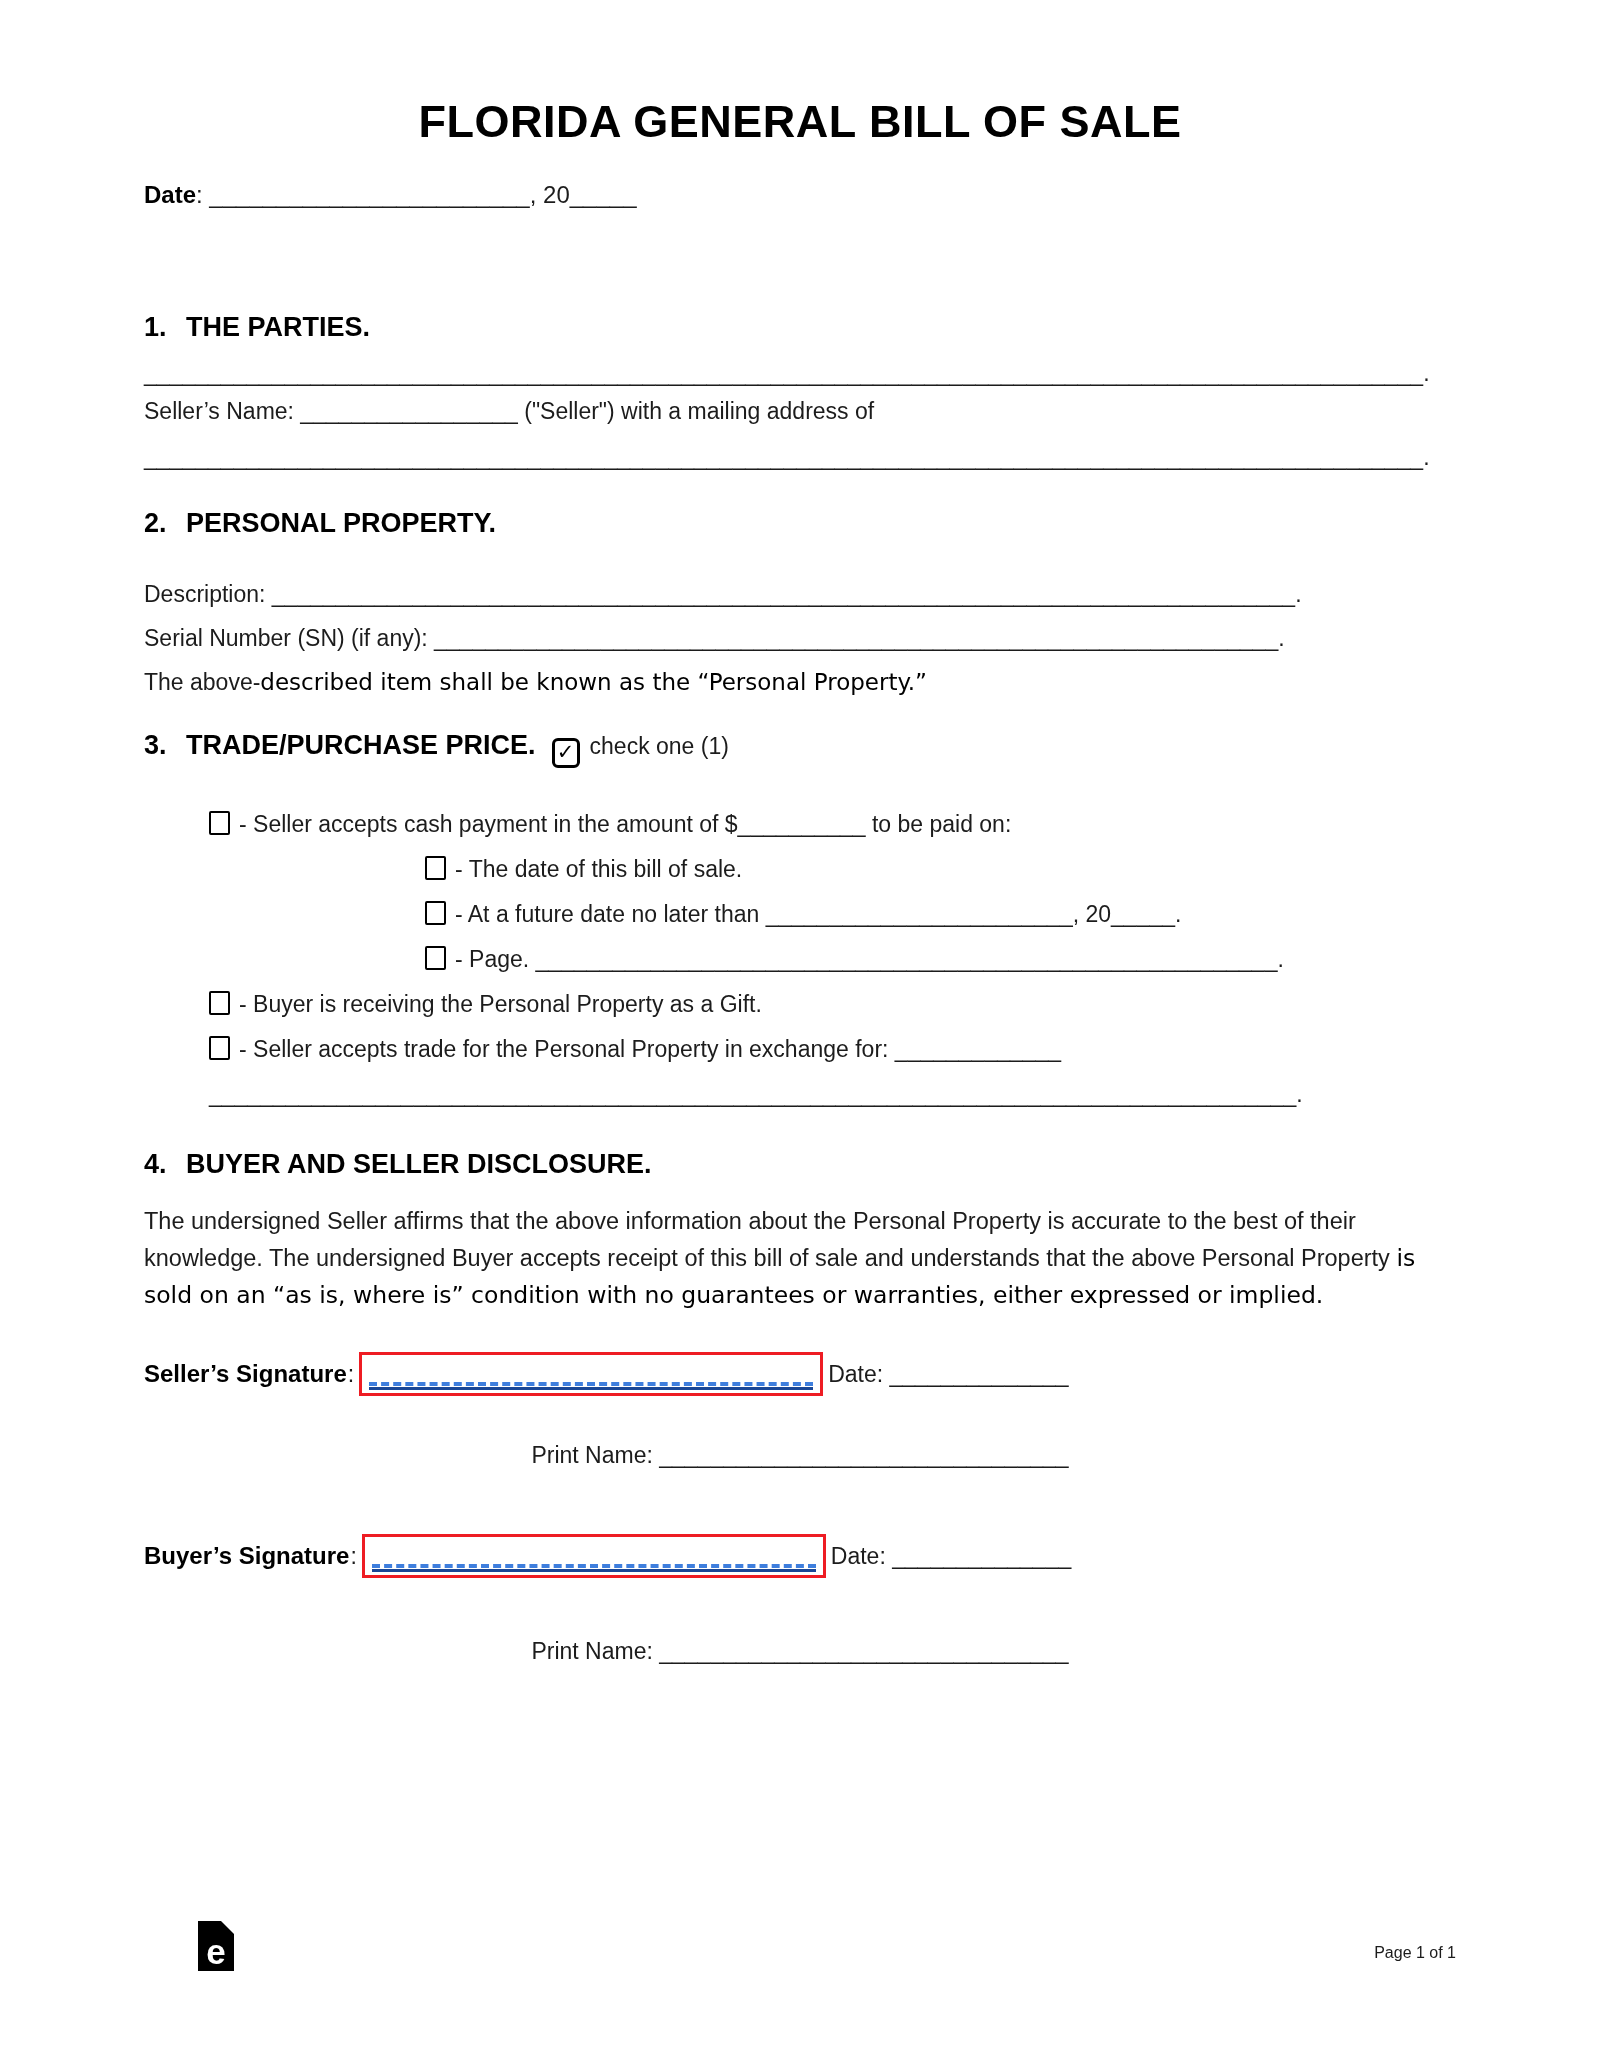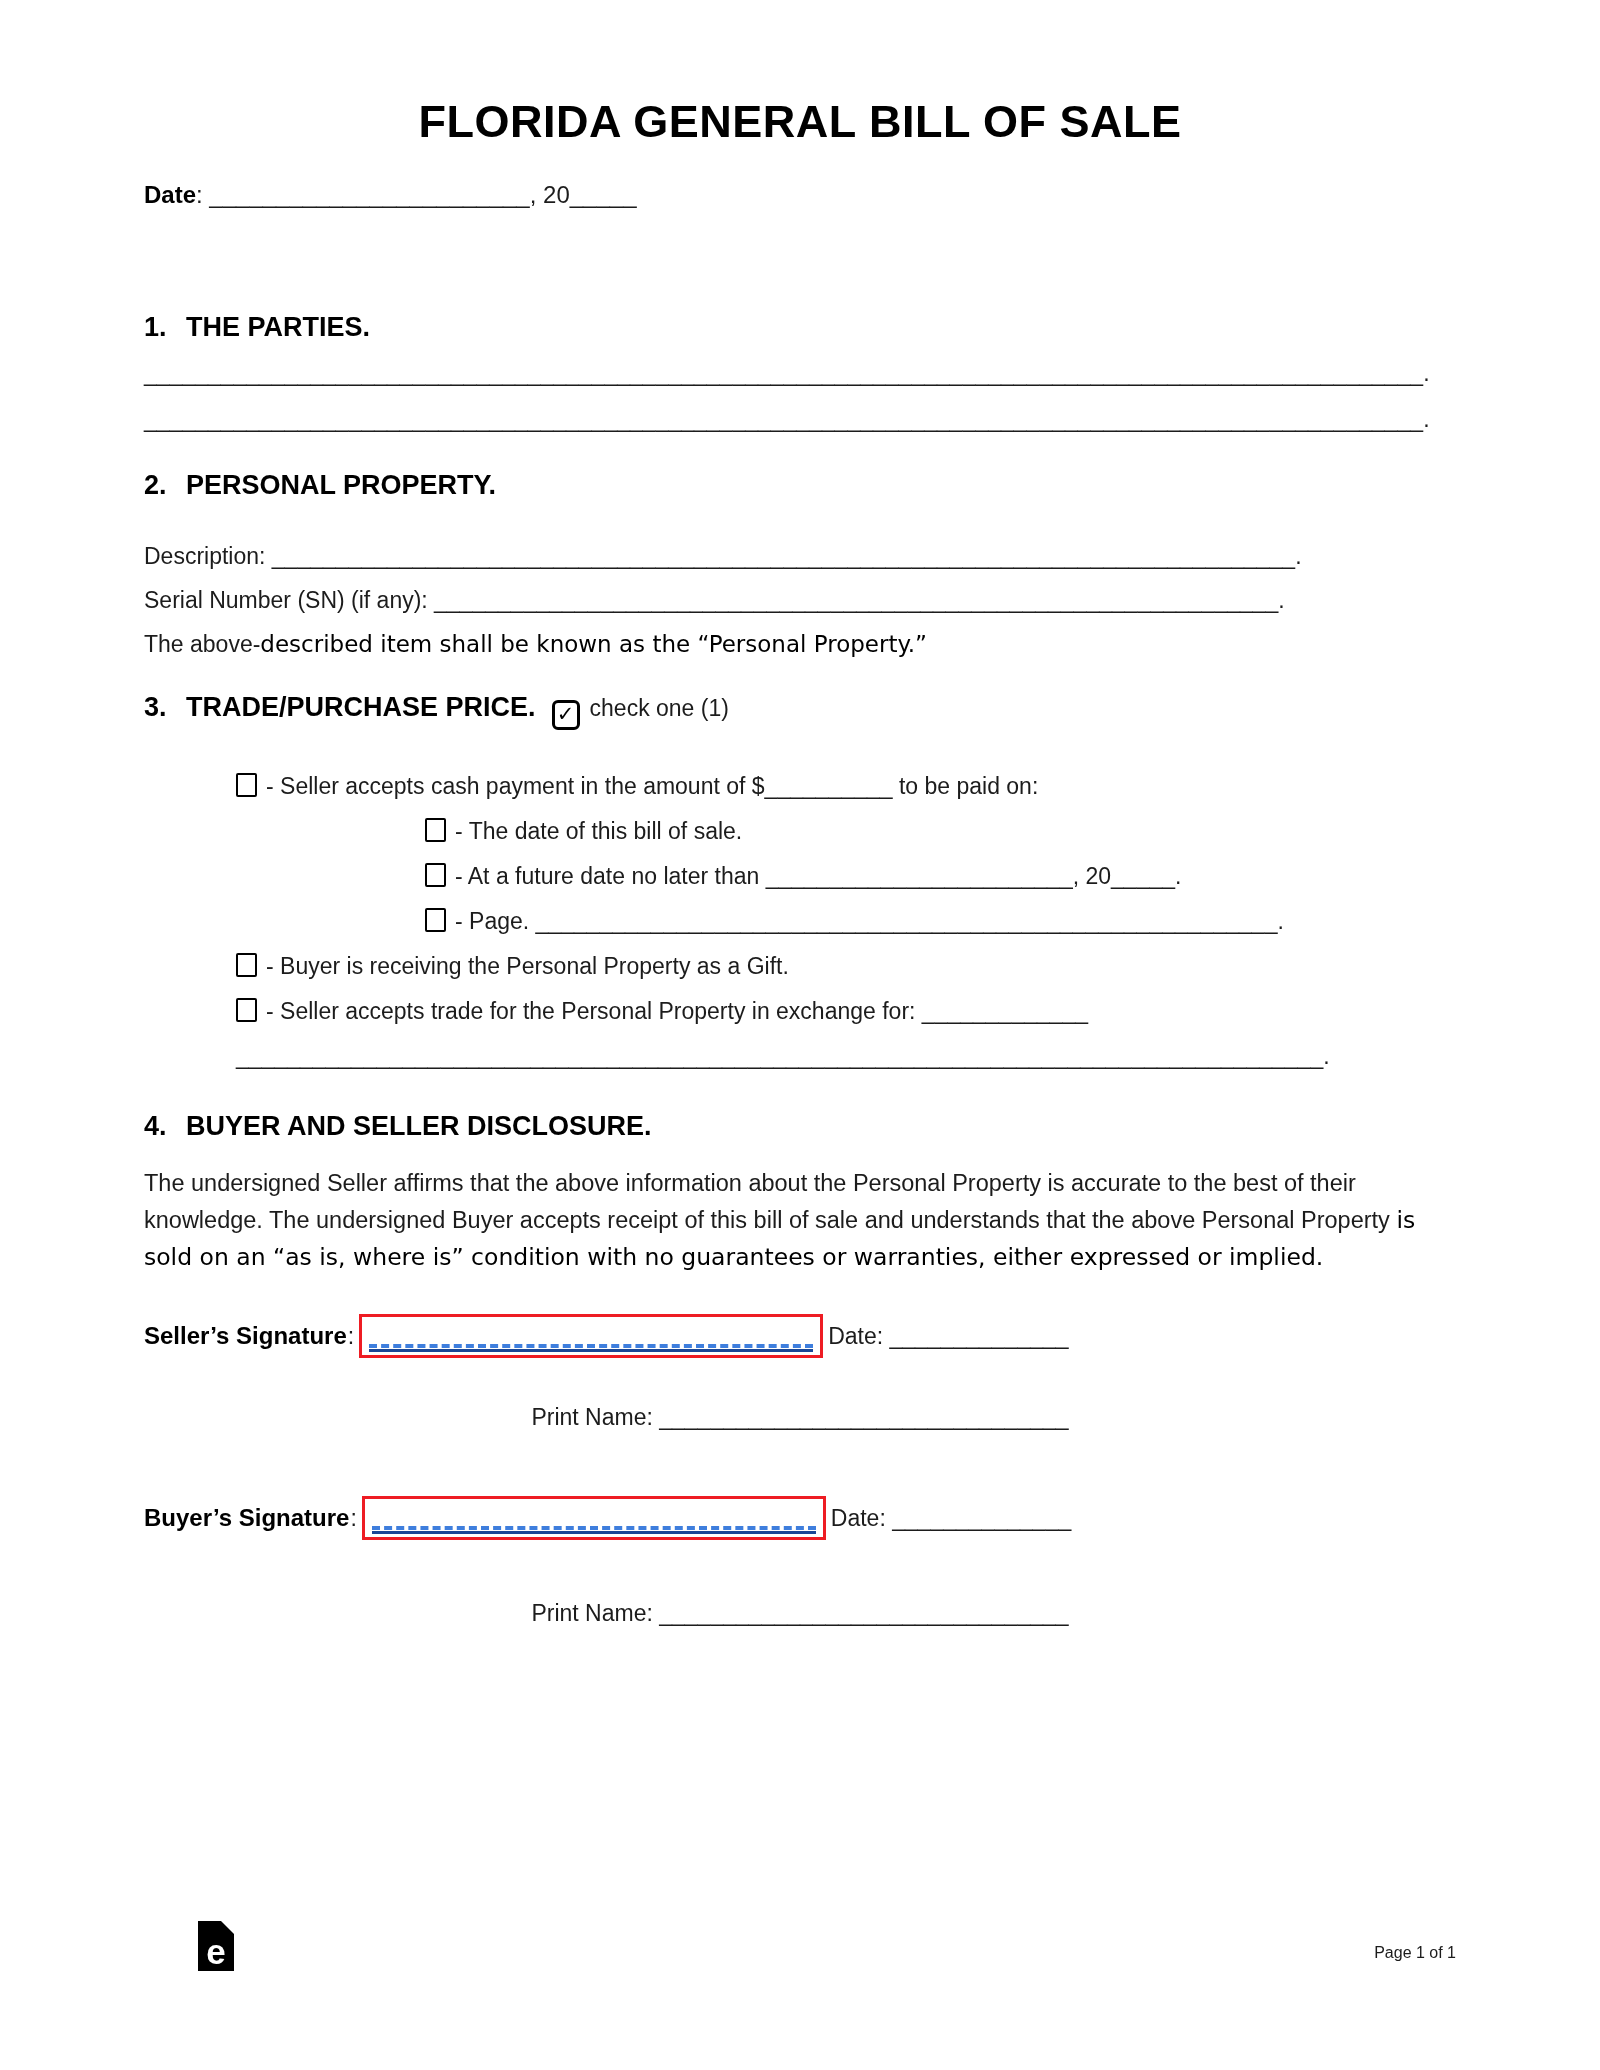--- a/index.html
+++ b/index.html
@@ -27,21 +27,21 @@
   .mt-h1{margin-top:98px;}
   .mt-buyer{margin-top:40px;}
   .mt-addr{margin-top:12px;}
   .mt-seller{margin-top:4px;}
   .mt-h2{margin-top:32px;}
   .mt-desc{margin-top:32px;}
   .pp-row{line-height:44px;}
   .mt-h3{margin-top:24px;}
   .mt-opts{margin-top:34px;}
   .opt{line-height:45px;}
-  .l1{margin-left:92px;}
+  .l1{margin-left:65px;}
   .l2{margin-left:281px;}
   .mt-h4{margin-top:30px;}
   .para{
     width:1315px;margin:22px 0 0 0;
     font-size:23.5px;line-height:37px;white-space:normal;
   }
   .cb{
     display:inline-block;width:17px;height:20px;
     border:2px solid #000;border-radius:2px;
     margin-right:9px;vertical-align:-3px;background:#fff;
@@ -85,20 +85,21 @@
   <h1 class="title">FLORIDA GENERAL BILL OF SALE</h1>
 
   <div class="row light date-row">
     <span class="b">Date</span><span class="light">: ________________________, 20_____</span>
   </div>
 
   <div class="heading mt-h1">
     <span class="hnum">1.</span><span>THE PARTIES.</span>
   </div>
   <div class="row light mt-addr">____________________________________________________________________________________________________.</div>
+  <div class="row light mt-seller">Seller’s Name: _________________ ("Seller") with a mailing address of</div>
   <div class="row light mt-addr">____________________________________________________________________________________________________.</div>
 
   <div class="heading mt-h2">
     <span class="hnum">2.</span><span>PERSONAL PROPERTY.</span>
   </div>
   <div class="row light pp-row mt-desc">Description: ________________________________________________________________________________.</div>
   <div class="row light pp-row">Serial Number (SN) (if any): __________________________________________________________________.</div>
   <div class="row pp-row">
     <span class="light">The above-</span><span class="reg">described item shall be known as the “Personal Property.”</span>
   </div>

